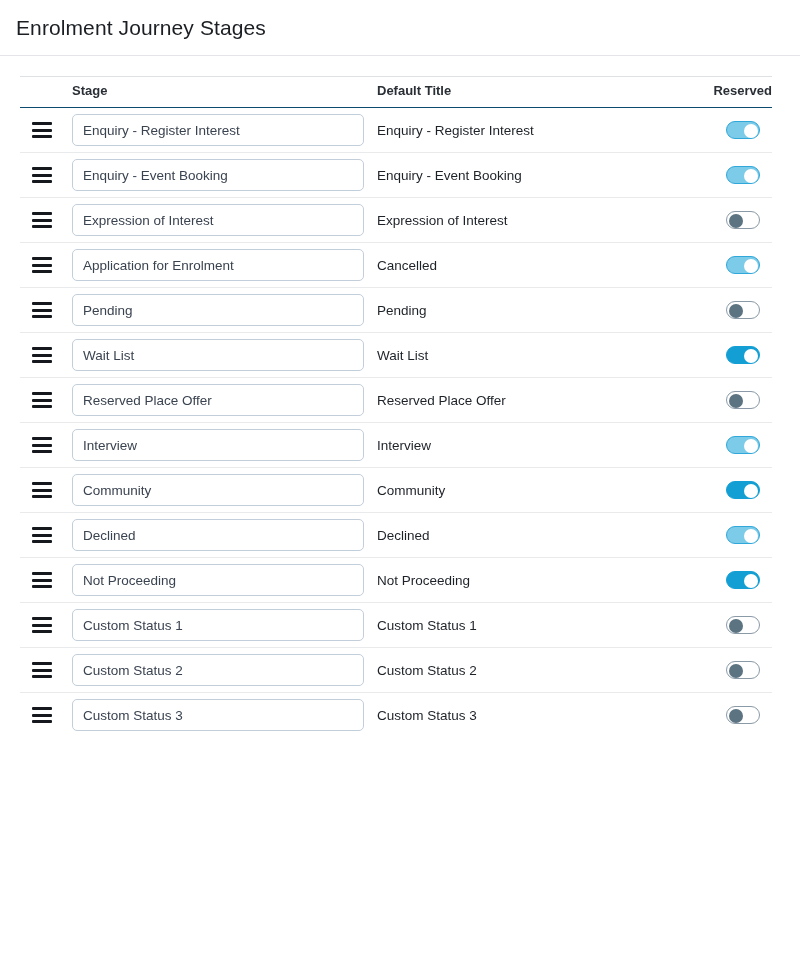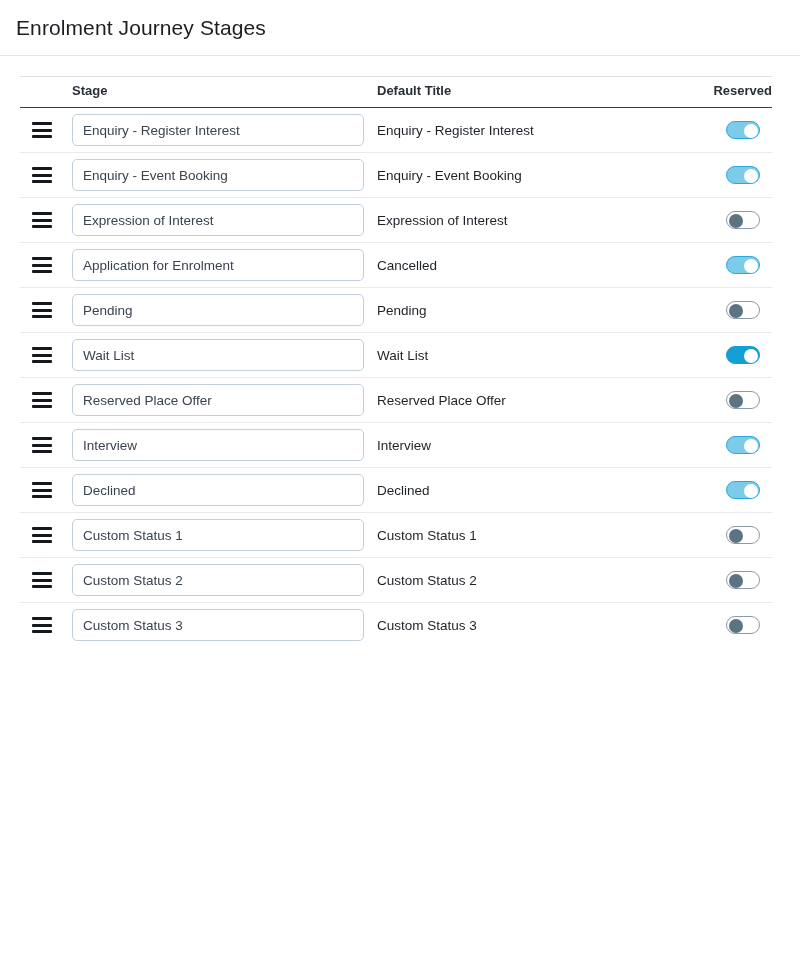--- a/index.html
+++ b/index.html
@@ -299,25 +299,61 @@
             </td>
           </tr>
           <tr>
             <td class="col-handle">
               <div class="drag-handle">
                 <span></span>
                 <span></span>
                 <span></span>
               </div>
             </td>
+            <td class="col-stage"><input type="text" class="stage-input" value="Community" style=""></td>
+            <td class="col-title"><span class="default-title">Community</span></td>
+            <td class="col-enabled">
+              <div class="toggle-cell">
+                <div class="toggle on-strong" role="switch" aria-checked="true">
+                  <div class="knob"></div>
+                </div>
+              </div>
+            </td>
+          </tr>
+          <tr>
+            <td class="col-handle">
+              <div class="drag-handle">
+                <span></span>
+                <span></span>
+                <span></span>
+              </div>
+            </td>
             <td class="col-stage"><input type="text" class="stage-input" value="Declined" style=""></td>
             <td class="col-title"><span class="default-title">Declined</span></td>
             <td class="col-enabled">
               <div class="toggle-cell">
                 <div class="toggle on-muted" role="switch" aria-checked="true">
+                  <div class="knob"></div>
+                </div>
+              </div>
+            </td>
+          </tr>
+          <tr>
+            <td class="col-handle">
+              <div class="drag-handle">
+                <span></span>
+                <span></span>
+                <span></span>
+              </div>
+            </td>
+            <td class="col-stage"><input type="text" class="stage-input" value="Not Proceeding" style=""></td>
+            <td class="col-title"><span class="default-title">Not Proceeding</span></td>
+            <td class="col-enabled">
+              <div class="toggle-cell">
+                <div class="toggle on-strong" role="switch" aria-checked="true">
                   <div class="knob"></div>
                 </div>
               </div>
             </td>
           </tr>
           <tr>
             <td class="col-handle">
               <div class="drag-handle">
                 <span></span>
                 <span></span>

